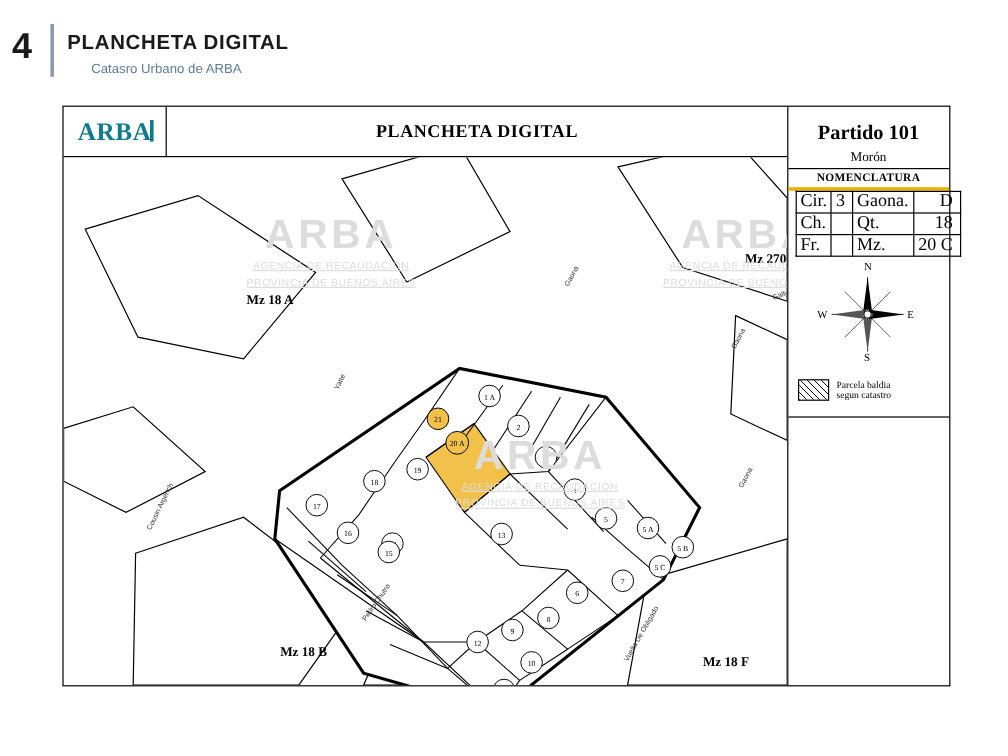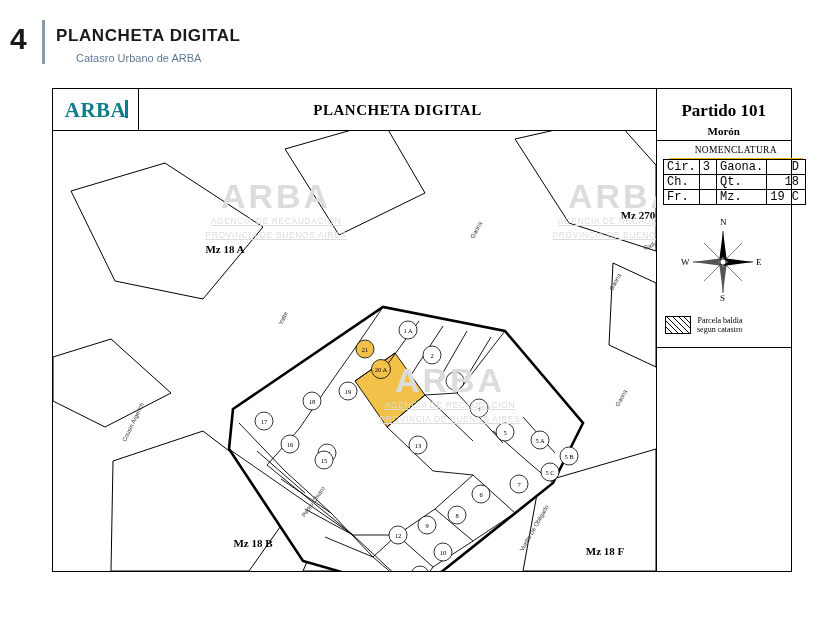--- a/index.html
+++ b/index.html
@@ -119,41 +119,41 @@
   .partido-box {
     position: absolute;
     left: 0; top: 0;
     width: 133.5px; height: 52px;
     border-bottom: 1.5px solid #000;
     box-sizing: border-box;
     text-align: center;
     font-family: "Liberation Serif", serif;
   }
   .partido-line1 { font-size: 17px; font-weight: bold; margin-top: 12px; }
-  .partido-line2 { font-size: 11px; font-weight: bold; margin-top: 4px; }
+  .partido-line2 { font-size: 11px; font-weight: normal; margin-top: 4px; }
 
   .nomen-title {
     position: absolute;
-    left: 12px; top: 52px;
+    left: 0; top: 52px;
     width: 133.5px; height: 18px;
     display: flex; align-items: center; justify-content: center;
     font-family: "Liberation Serif", serif;
     font-size: 9.5px;
-    font-weight: normal;
+    font-weight: bold;
     letter-spacing: 0.3px;
-    border-bottom: 1px solid #eab308;
+    border-bottom: 3px solid #eab308;
     box-sizing: border-box;
   }
   .nomen-grid {
     position: absolute;
     left: 6px; top: 70px;
     width: 138px;
     border-collapse: collapse;
-    font-family: Liberation Mono, monospace;
-    font-size: 12px;
+    font-family: Liberation Serif, serif;
+    font-size: 15px;
   }
   .nomen-grid td {
     border: 1px solid #000;
     height: 14px;
     padding: 0 3px;
     white-space: nowrap;
   }
   .nomen-grid td.val { text-align: right; padding-right: 6px; }
 
   
@@ -169,21 +169,20 @@
     color: #000;
   }
 
   
   .legend-box {
     position: absolute;
     left: 8px; top: 222px;
     width: 118px; height: 28px;
     display: flex;
     align-items: center;
-    text-align: right;
   }
   .legend-swatch {
     width: 26px; height: 18px;
     border: 1px solid #000;
     background:
       repeating-linear-gradient(45deg, #000 0 0.6px, transparent 0.6px 4px);
     box-sizing: border-box;
     flex: none;
   }
   .legend-text {
@@ -470,21 +469,21 @@
       <tr>
         <td>Ch.</td>
         <td class="val"></td>
         <td>Qt.</td>
         <td class="val">18</td>
       </tr>
       <tr>
         <td>Fr.</td>
         <td class="val"></td>
         <td>Mz.</td>
-        <td class="val">19 C</td>
+        <td class="val">20 C</td>
       </tr>
     </tbody>
       </table>
 
     <div class="compass-box">
       <svg width="133" height="90" viewBox="0 0 133 90">
         <g stroke="#000" fill="none" stroke-width="0.7">
           <line x1="66" y1="14" x2="66" y2="76"></line>
           <line x1="36" y1="45" x2="96" y2="45"></line>
           <polygon points="66,14 62,45 66,40 70,45" fill="#000" stroke="none"></polygon>

